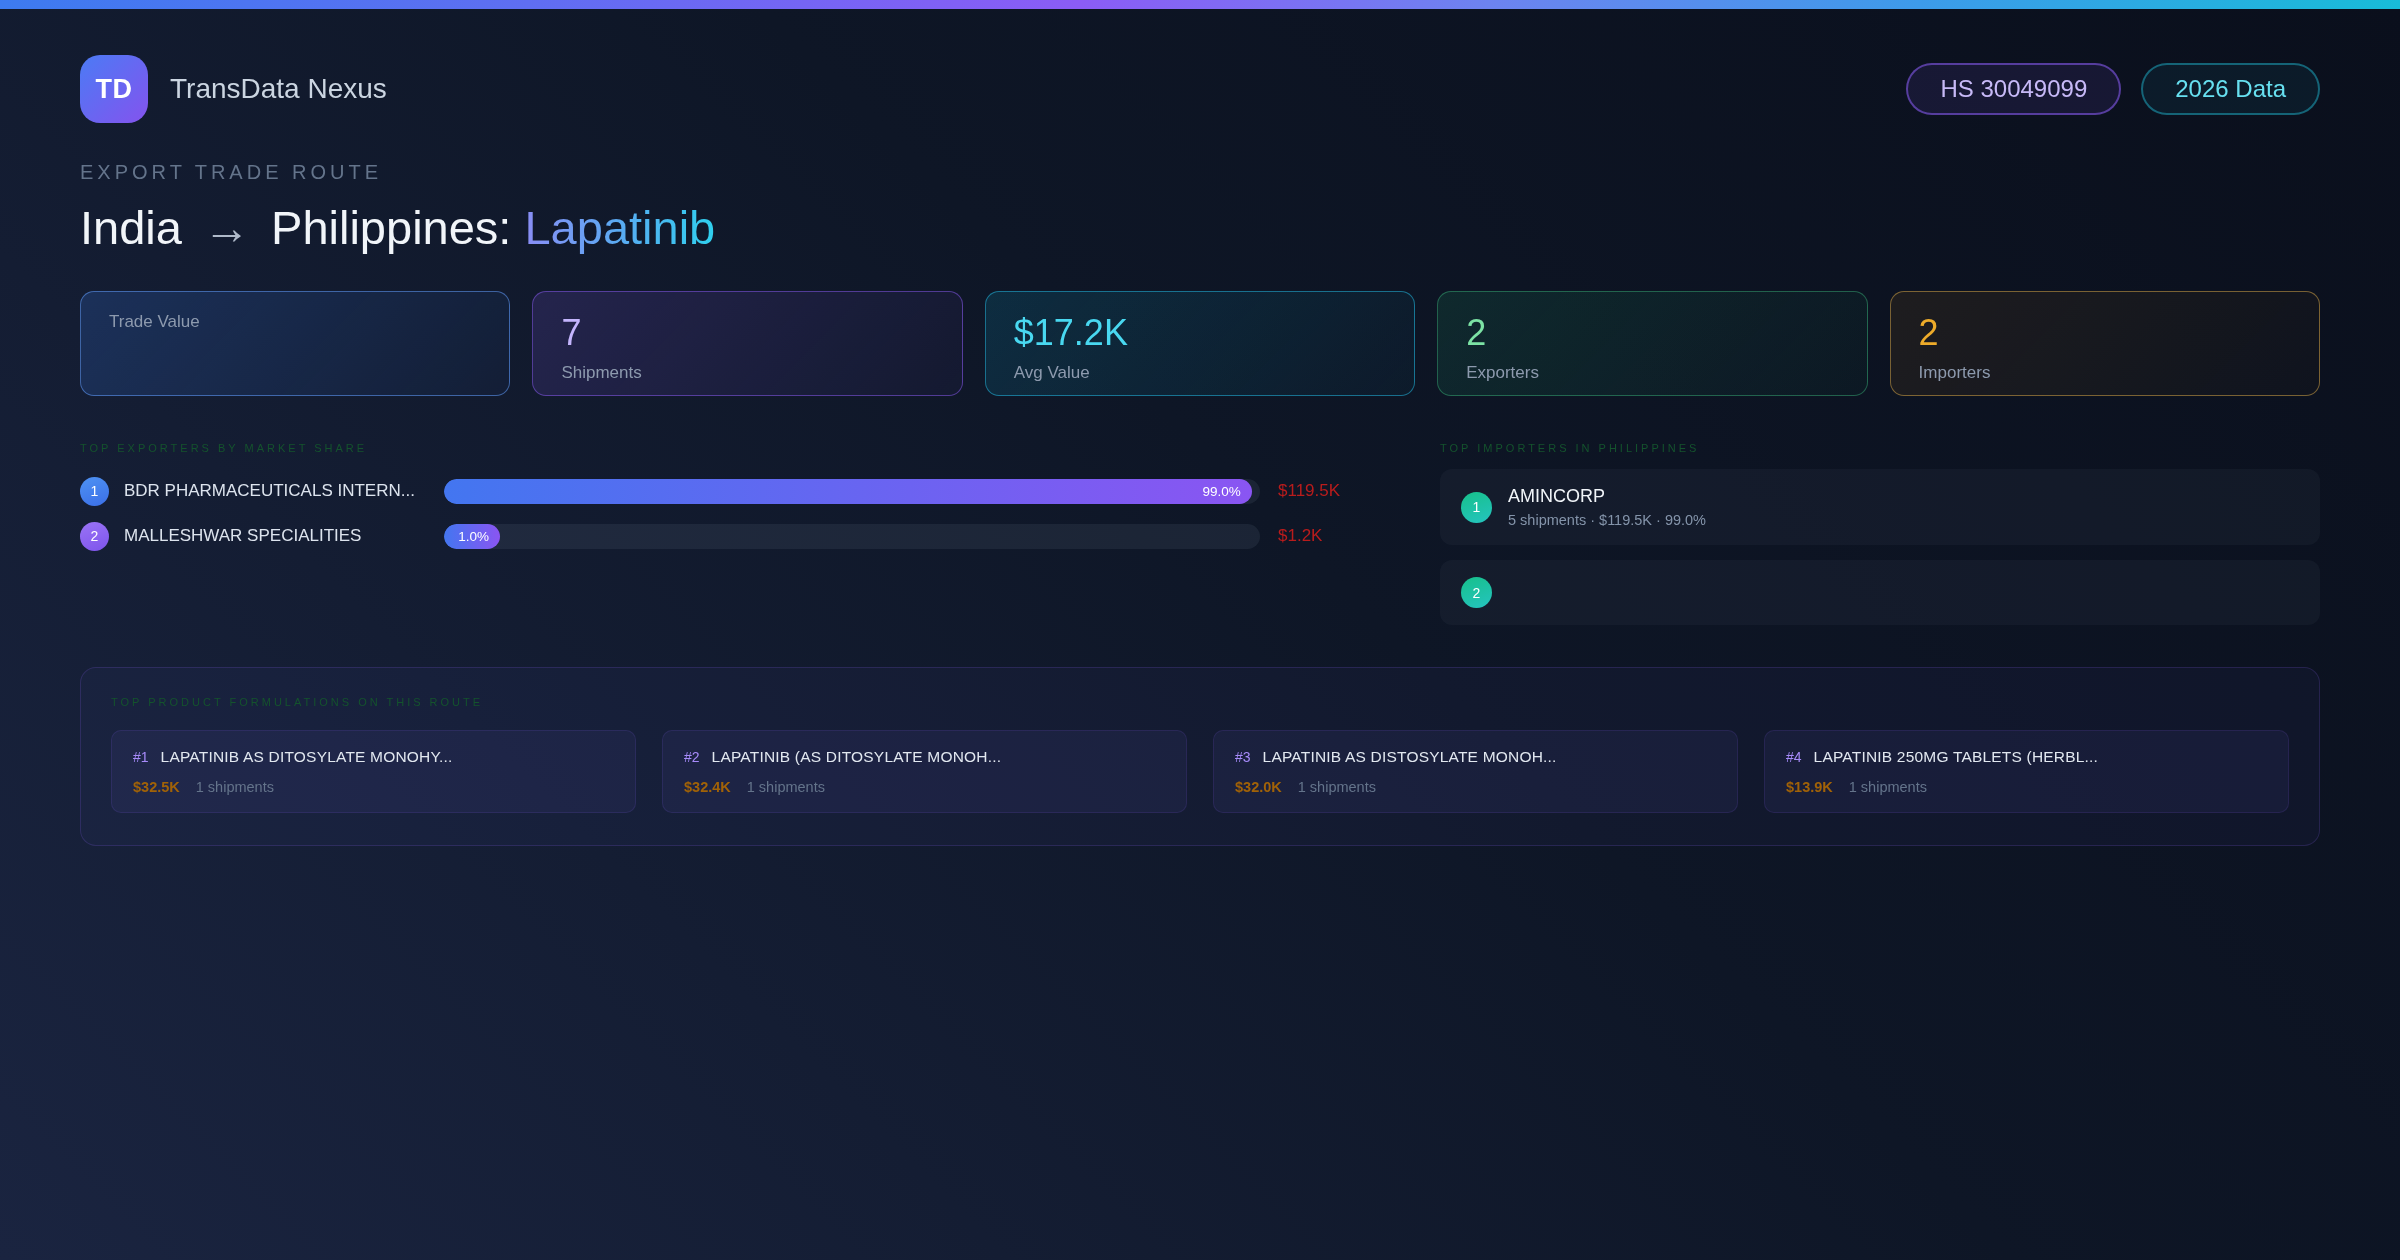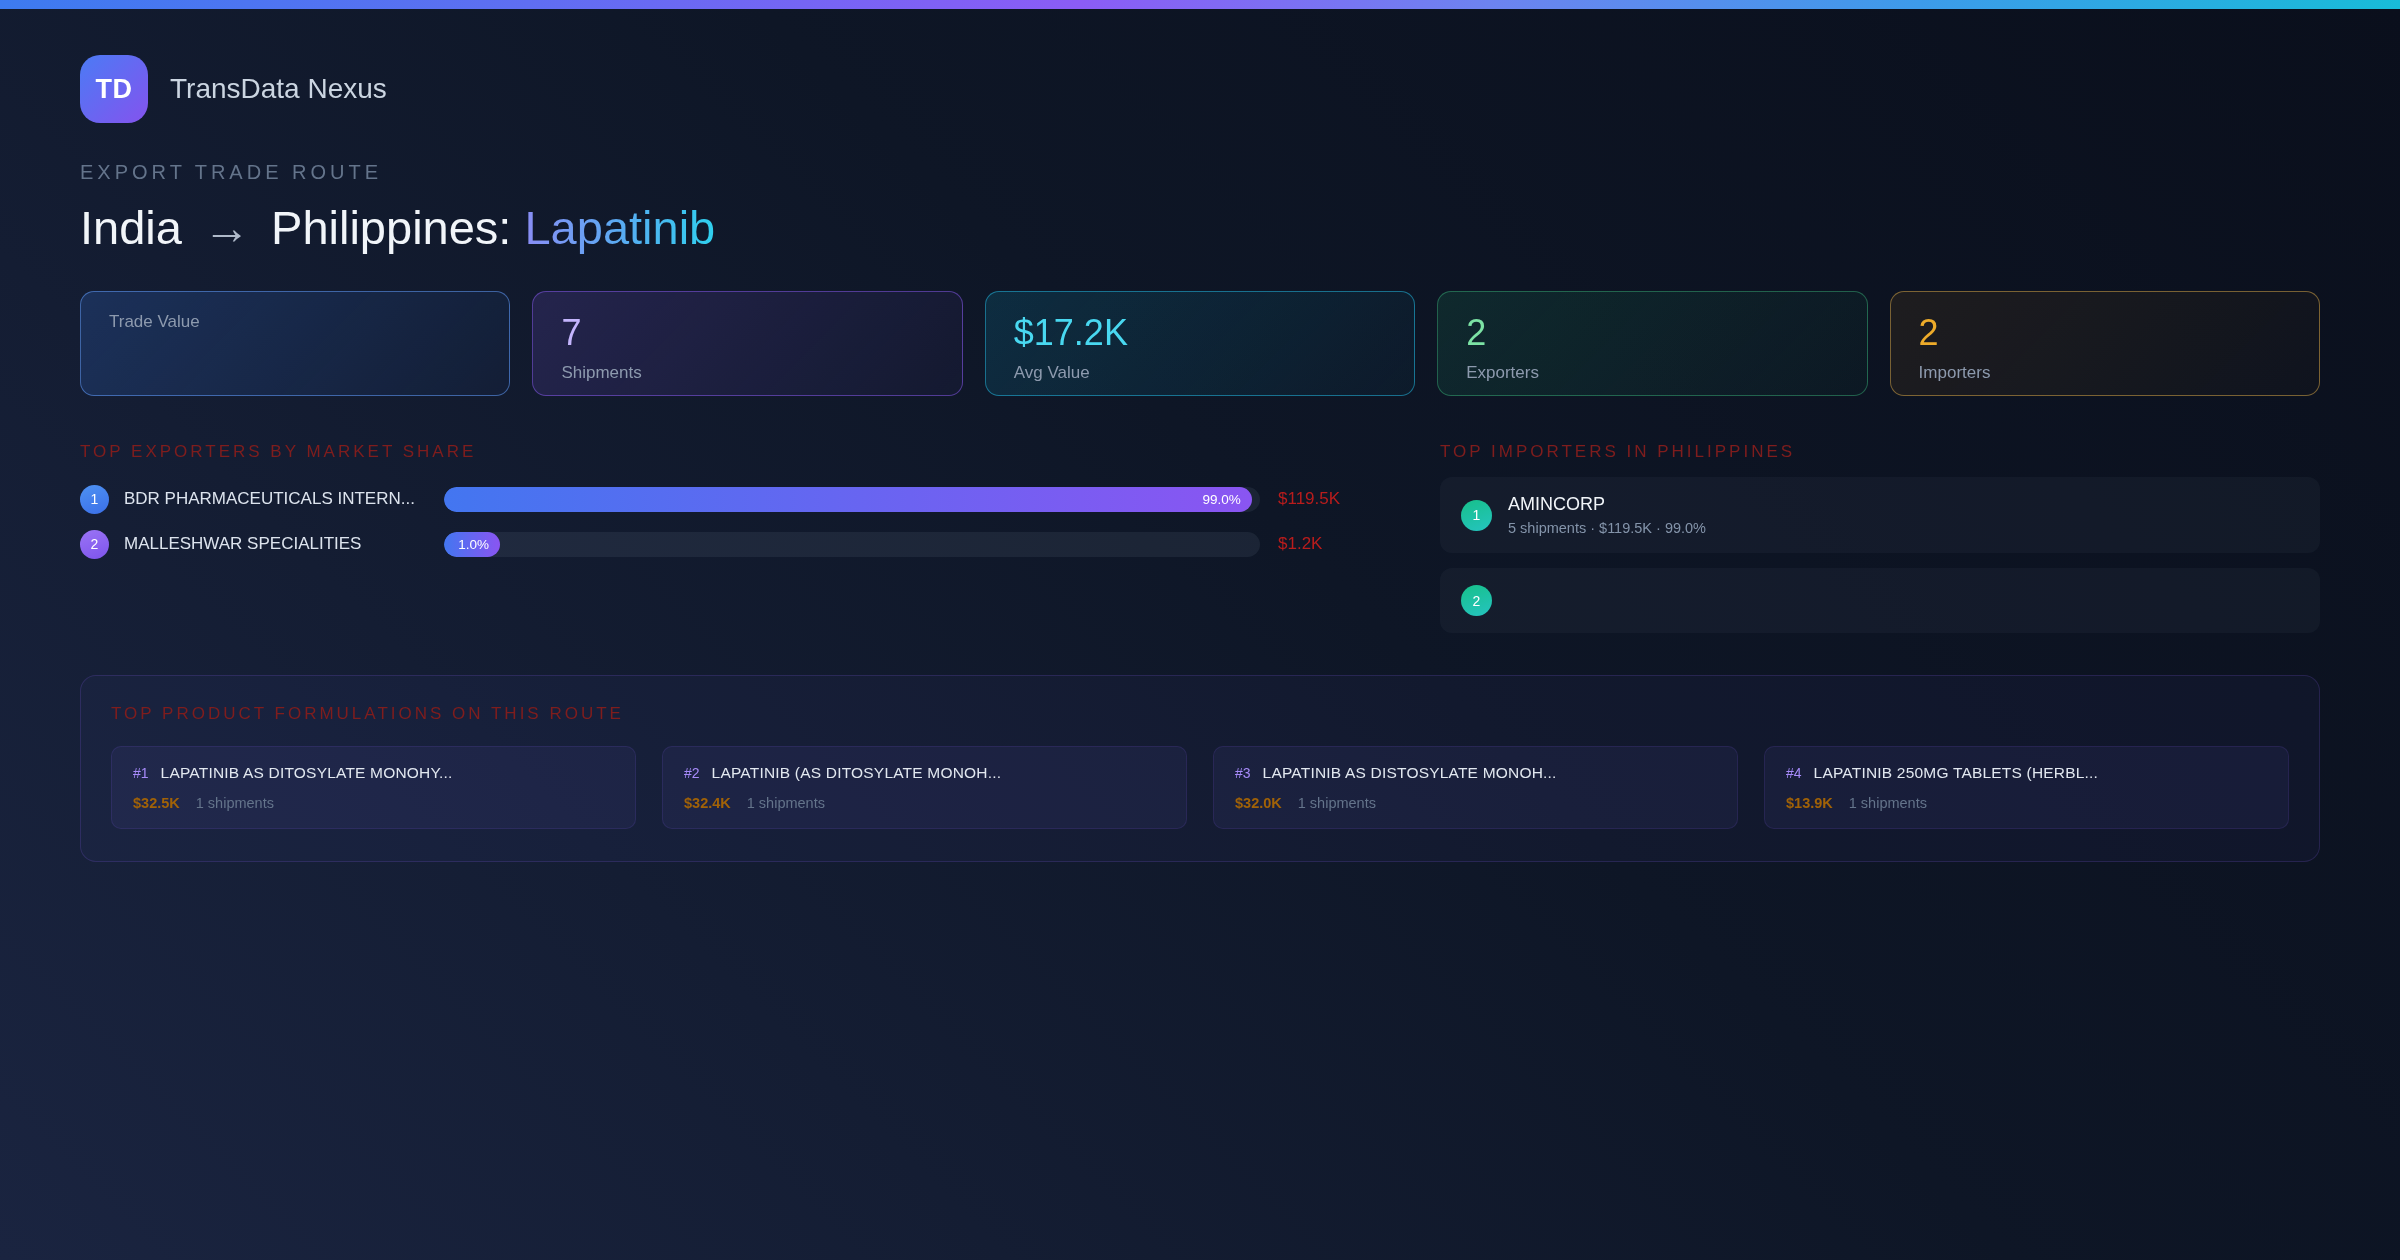--- a/index.html
+++ b/index.html
@@ -54,21 +54,21 @@
   .stat-purple .stat-value { color: #c4b5fd; }
   .stat-cyan   { background: linear-gradient(135deg, rgba(14,165,200,0.16), rgba(14,165,200,0.04)); border-color: rgba(34,180,220,0.55); }
   .stat-cyan .stat-value { color: #49d8f0; }
   .stat-green  { background: linear-gradient(135deg, rgba(34,197,120,0.12), rgba(34,197,120,0.03)); border-color: rgba(60,185,125,0.45); }
   .stat-green .stat-value { color: #7ce3a5; }
   .stat-amber  { background: linear-gradient(135deg, rgba(245,158,11,0.08), rgba(245,158,11,0.02)); border-color: rgba(205,160,70,0.55); }
   .stat-amber .stat-value { color: #edab2a; }
 
   
   .columns { display: grid; grid-template-columns: 1fr 880px; gap: 62px; margin-top: 46px; }
-  .section-heading { font-size: 17px; letter-spacing: 3px; color: #7f1d1d; font-weight: 500; }
+  .section-heading { font-size: 11px; letter-spacing: 3px; color: #14532d; font-weight: 500; }
 
   
   .bar-rows { margin-top: 22px; }
   .bar-row { display: flex; align-items: center; margin-bottom: 15px; height: 30px; }
   .rank-circle {
     width: 29px; height: 29px; border-radius: 50%; flex: none;
     display: flex; align-items: center; justify-content: center;
     font-size: 14px; color: #ffffff; font-weight: 500;
   }
   .rank-1 { background: linear-gradient(160deg, #4e92f2, #3b6fe8); }
@@ -123,20 +123,24 @@
 <body>
 
 <div class="topbar"></div>
 
 <div class="container">
 
   <div class="header">
     <div class="brand">
       <div class="logo">TD</div>
       <div class="brand-name">TransData Nexus</div>
+    </div>
+    <div class="badges">
+      <div class="pill pill-hs">HS 30049099</div>
+      <div class="pill pill-year">2026 Data</div>
     </div>
   </div>
 
   <div class="eyebrow">EXPORT TRADE ROUTE</div>
   <h1 class="title"><span>India</span> <span class="arrow">→</span> <span>Philippines:</span> <span class="product">Lapatinib</span></h1>
 
   <div class="stats">
     <div class="stat-card stat-blue">
       <div class="stat-label">Trade Value</div>
     </div>

